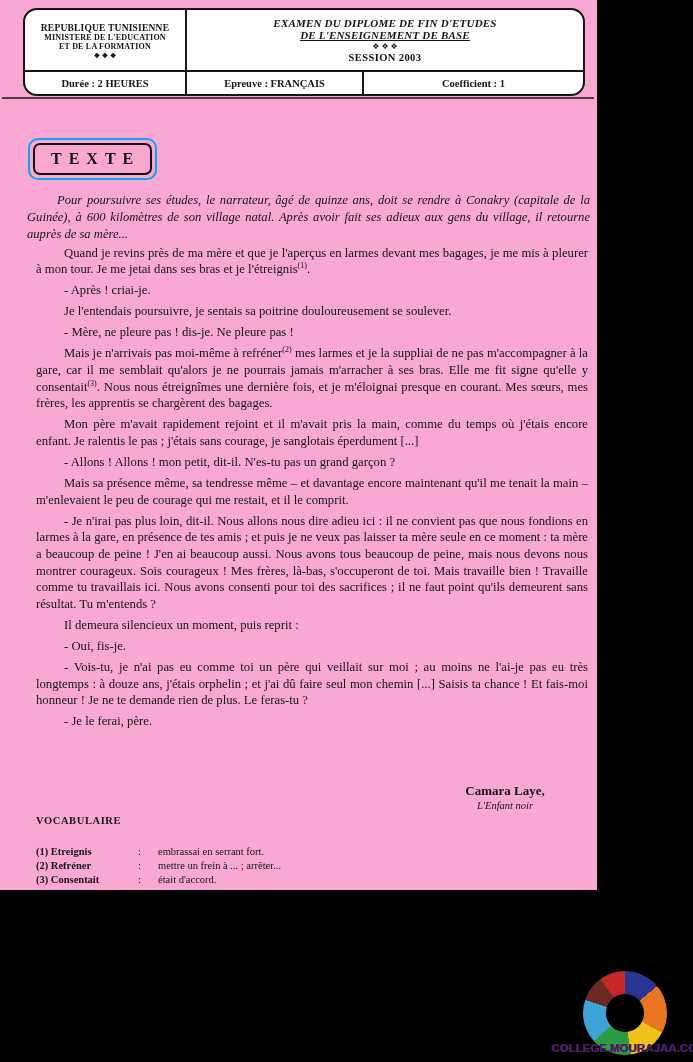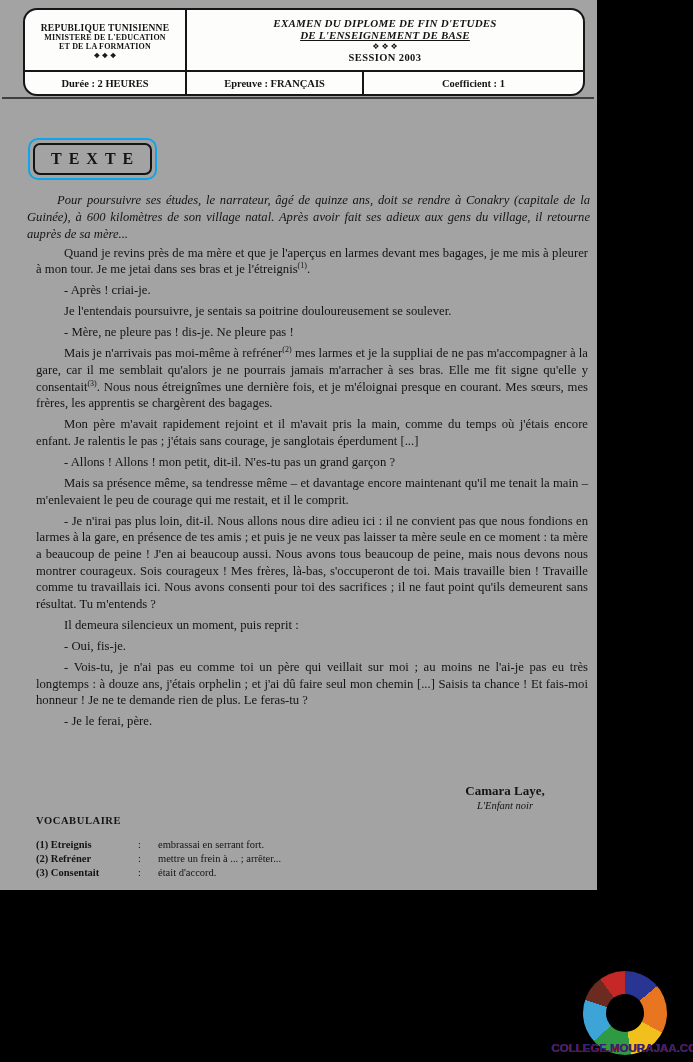--- a/index.html
+++ b/index.html
@@ -6,21 +6,21 @@
   body{
     width:693px;height:1062px;
     background:#000;
     position:relative;
     font-family:"Liberation Serif","DejaVu Serif",serif;
     color:#141414;
     overflow:hidden;
   }
   .page{
     position:absolute;left:0;top:0;width:597px;height:890px;
-    background:#a3a3a3;
+    background:#f9a8d4;
   }
   
   .header-box{
     position:absolute;left:23px;top:8px;width:558px;height:84px;
     border:2px solid #161616;border-radius:14px;
     display:flex;flex-direction:column;overflow:hidden;
     background:#fdfdfc;
   }
   .hb-row1{display:flex;flex:1;}
   .hb-left{
@@ -80,21 +80,21 @@
   .body-text sup{font-size:8px;line-height:0;}
   
   .author{
     position:absolute;left:430px;top:783px;width:150px;text-align:center;
   }
   .author .name{font-weight:bold;font-size:13px;}
   .author .work{font-style:italic;font-size:10.5px;margin-top:1px;}
   .vocab{
     position:absolute;left:36px;top:815px;width:420px;
   }
-  .vocab .title{font-weight:bold;font-size:10.5px;letter-spacing:.6px;margin-bottom:12px;}
+  .vocab .title{font-weight:bold;font-size:10.5px;letter-spacing:.6px;margin-bottom:19px;}
   .vocab .row{display:flex;font-size:10.5px;line-height:14px;}
   .vocab .term{width:102px;font-weight:bold;}
   .vocab .colon{width:20px;}
   .vocab .def{flex:1;}
   
   .logo-ring{
     position:absolute;left:583px;top:971px;width:84px;height:84px;border-radius:50%;
     background:conic-gradient(
       #283593 0deg 50deg,
       #e8751f 50deg 118deg,

